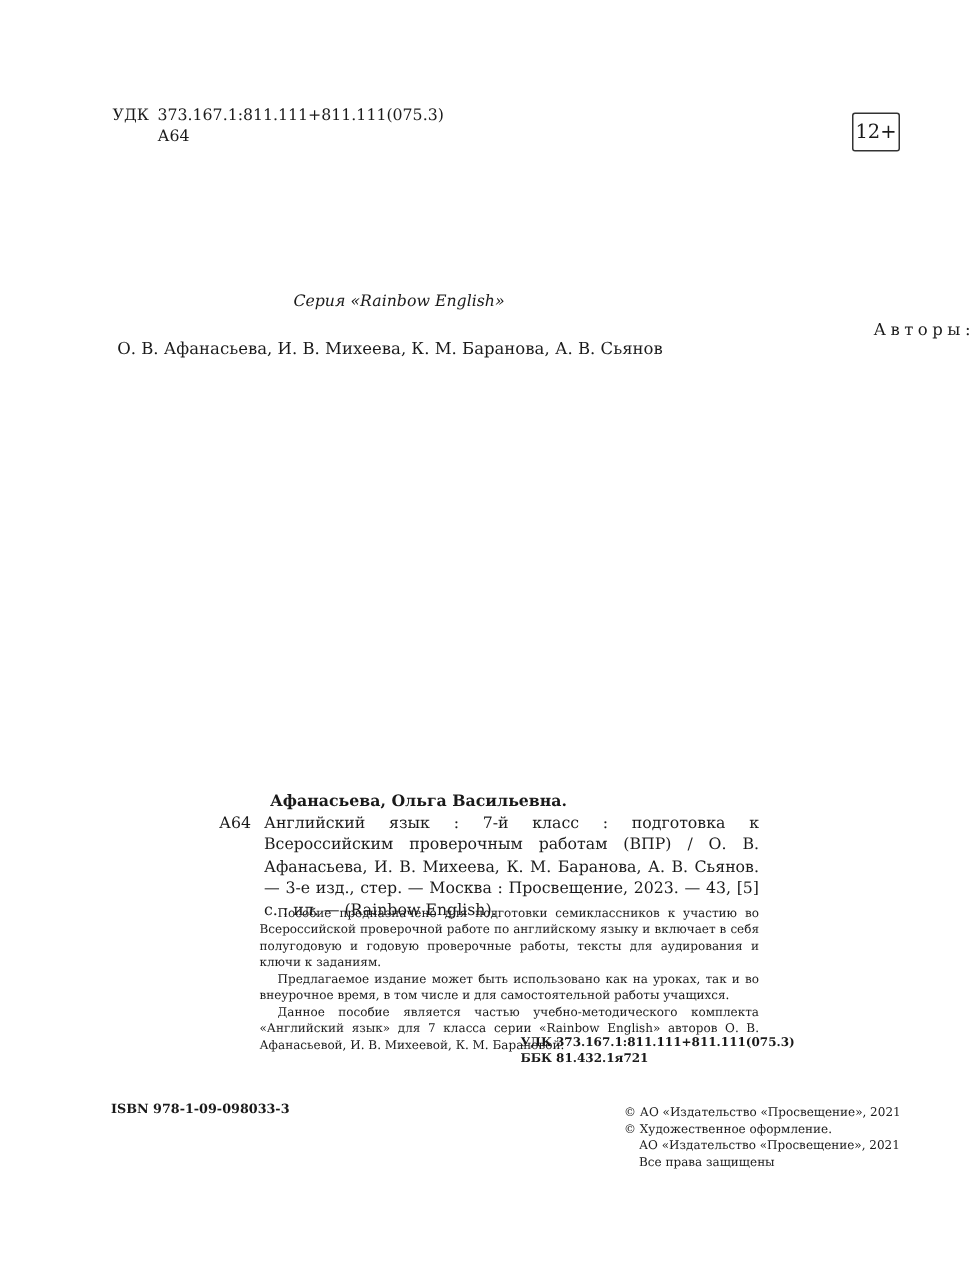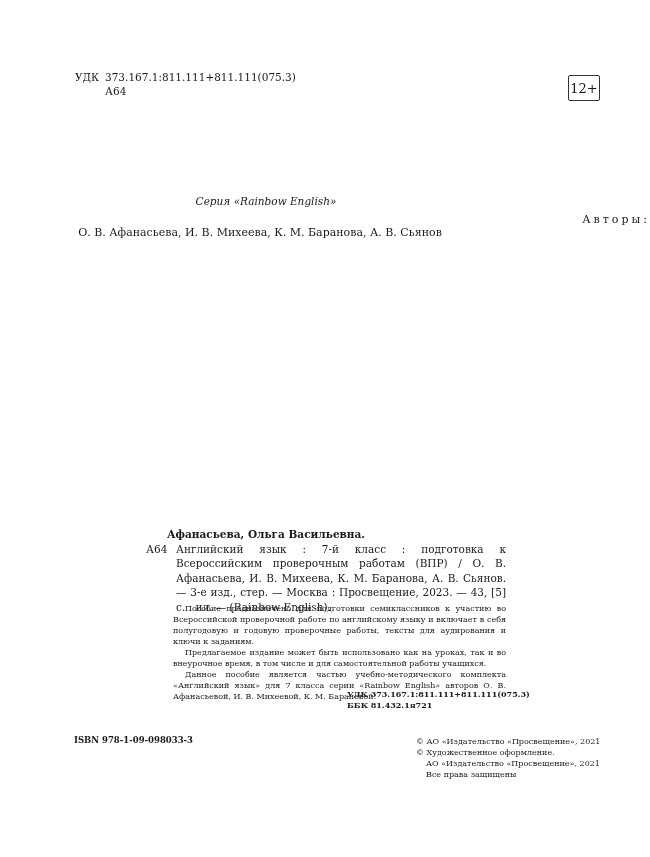--- a/index.html
+++ b/index.html
@@ -8,21 +8,21 @@
   .abs { position:absolute; }
   .udk-top { left:75px; top:70px; font-size:10.5px; line-height:14px; }
   .udk-top .row { display:flex; }
   .udk-top .lbl { width:30px; }
   .age { left:568px; top:75px; width:30px; height:24px; border:1px solid #333; border-radius:2px;
          font-size:13px; display:flex; align-items:center; justify-content:center; }
   .series { left:0; width:532px; top:195px; text-align:center; font-style:italic; font-size:10.5px; }
   .authors-h { left:0; width:650px; top:213px; text-align:right; font-size:11px; letter-spacing:3px; }
   .authors { left:0; width:520px; top:226px; text-align:center; font-size:11px; }
   .card { left:146px; top:527px; width:360px; font-size:10.5px; line-height:14.5px; }
-  .card .author { font-weight:bold; margin-left:21px; }
+  .card .author { font-weight:bold; margin-left:34px; }
   .card .main { position:relative; padding-left:30px; text-align:justify; }
   .card .a64 { position:absolute; left:0; top:0; }
   .card .isbn { margin-left:30px; }
   .annot { left:173px; top:603px; width:333px; font-size:8px; line-height:11px; text-align:justify; }
   .annot p { margin:0; text-indent:12px; }
   .codes { left:347px; top:689px; font-size:8px; line-height:11px; font-weight:bold; }
   .isbn-bottom { left:74px; top:735px; font-size:8.5px; font-weight:bold; }
   .copy { left:416px; top:736px; font-size:8px; line-height:11px; }
   .copy .ind { padding-left:10px; }
 </style>

